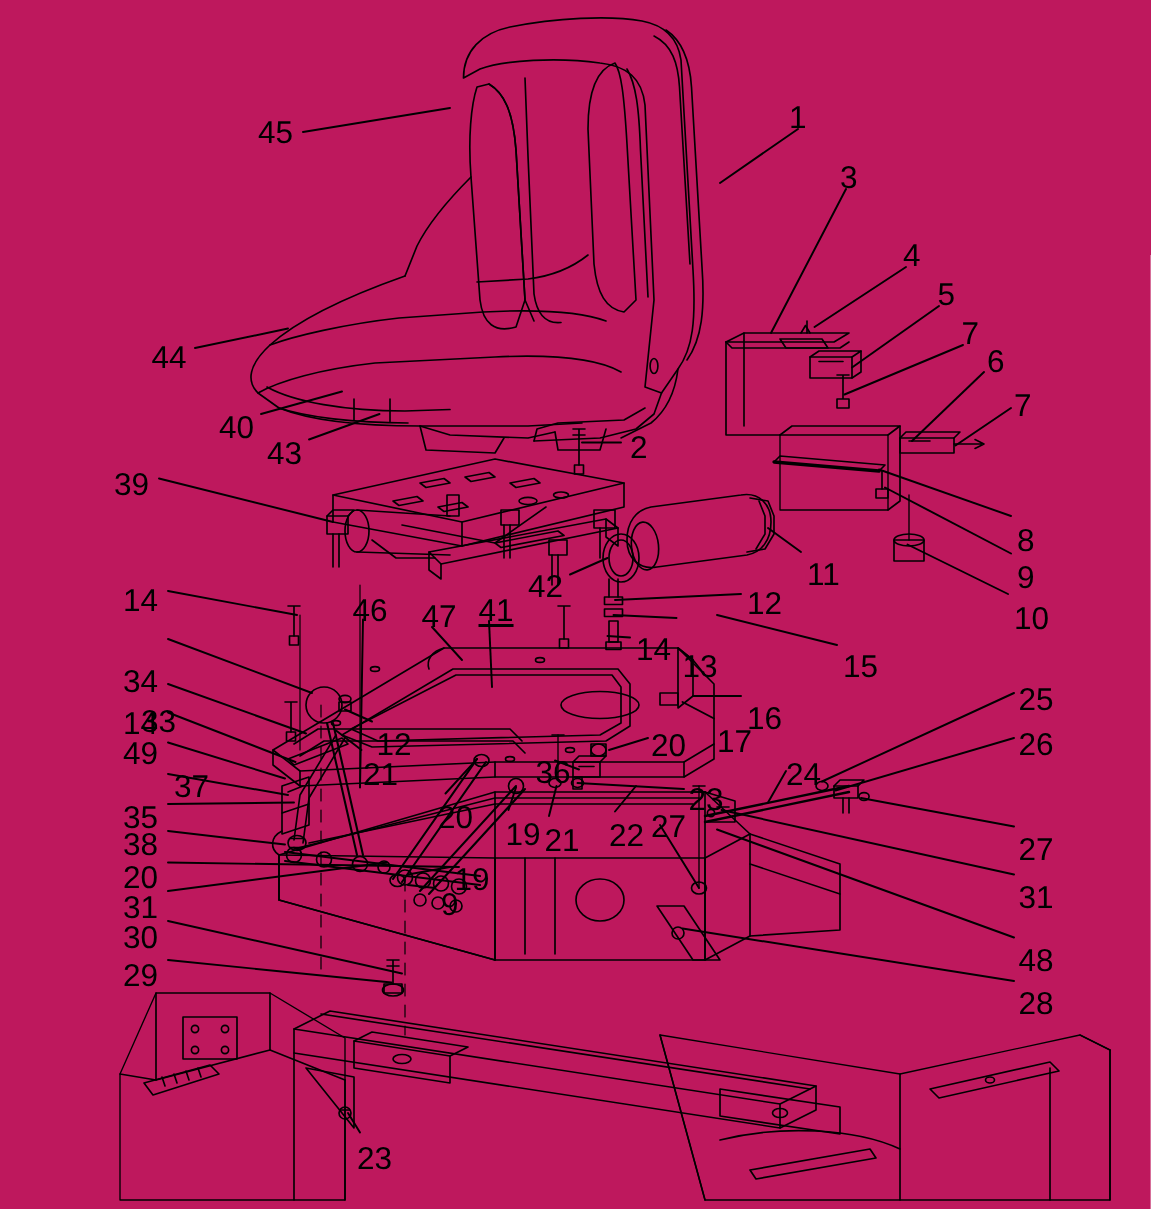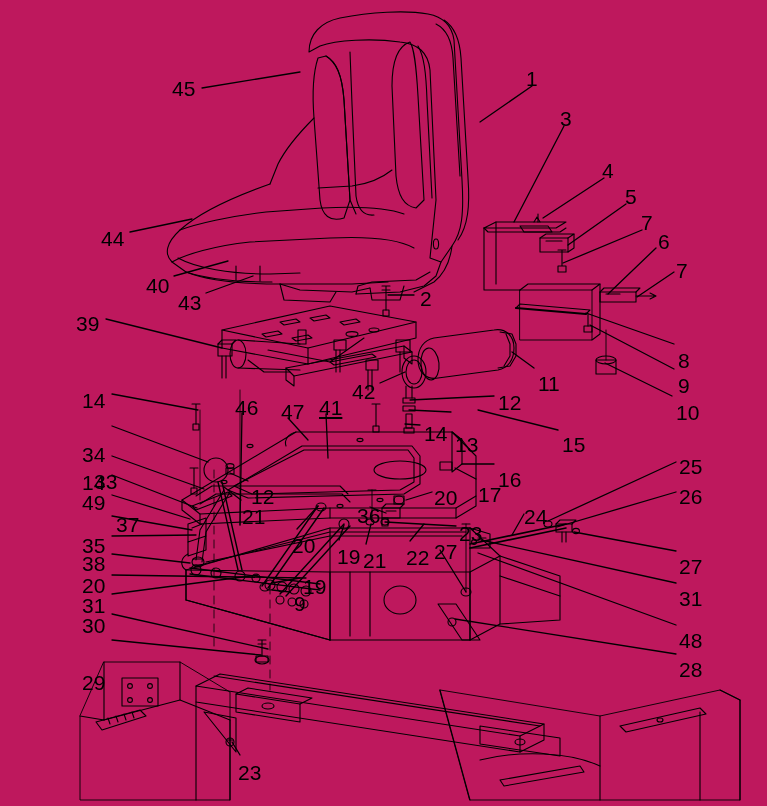--- a/index.html
+++ b/index.html
@@ -463,21 +463,21 @@
       <div class="cal" style="left: 82px; top: 444px;">34</div>
       <div class="cal" style="left: 82px; top: 471px; margin-left: 12px;">33</div>
       <div class="cal" style="left: 82px; top: 472px;">14</div>
       <div class="cal" style="left: 82px; top: 492px;">49</div>
       <div class="cal" style="left: 96px; top: 514px; margin-left: 20px;">37</div>
       <div class="cal" style="left: 82px; top: 535px;">35</div>
       <div class="cal" style="left: 82px; top: 553px;">38</div>
       <div class="cal" style="left: 82px; top: 575px;">20</div>
       <div class="cal" style="left: 82px; top: 595px;">31</div>
       <div class="cal" style="left: 82px; top: 615px;">30</div>
-      <div class="cal" style="left: 82px; top: 640px; margin-top: 32px;">29</div>
+      <div class="cal" style="left: 82px; top: 640px;">29</div>
       <div class="cal" style="left: 235px; top: 397px;">46</div>
       <div class="cal" style="left: 281px; top: 401px;">47</div>
       <div class="cal" style="left: 319px; top: 397px; text-decoration: underline;">41</div>
       <div class="cal" style="left: 251px; top: 486px;">12</div>
       <div class="cal" style="left: 242px; top: 506px;">21</div>
       <div class="cal" style="left: 292px; top: 535px;">20</div>
       <div class="cal" style="left: 357px; top: 505px;">36</div>
       <div class="cal" style="left: 337px; top: 546px;">19</div>
       <div class="cal" style="left: 363px; top: 550px;">21</div>
       <div class="cal" style="left: 303px; top: 576px;">19</div>

